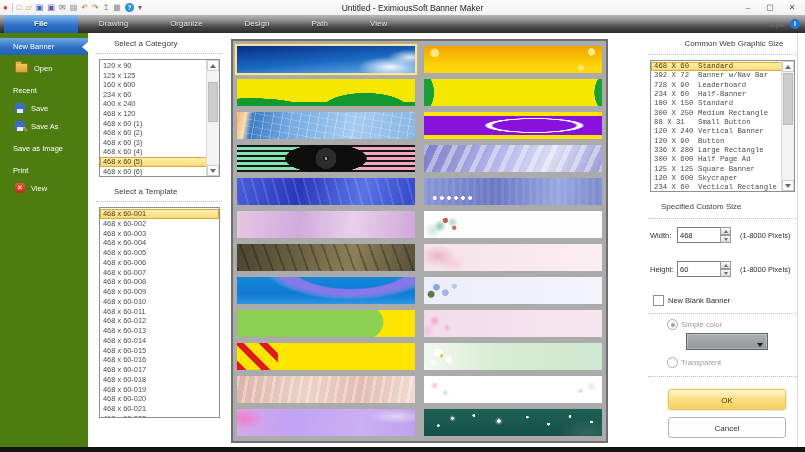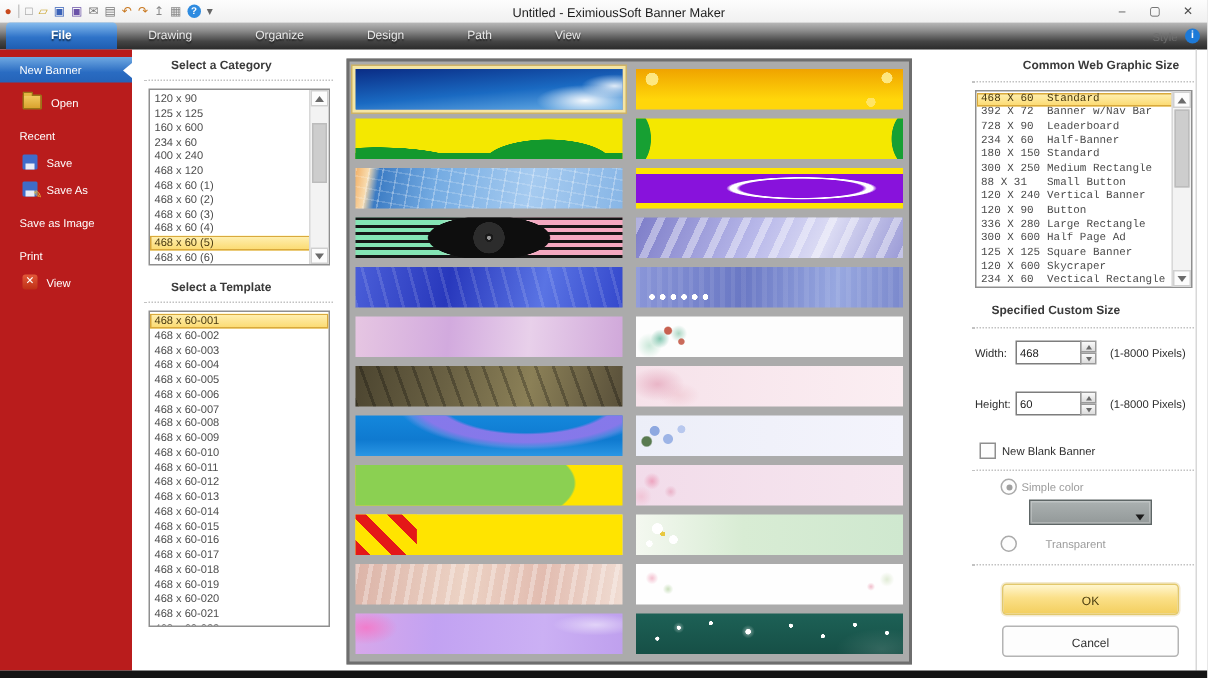--- a/index.html
+++ b/index.html
@@ -15,37 +15,37 @@
   .winbtn{width:22px;text-align:center;font-size:8px;line-height:15px;color:#4d4d4d;}
   
   .ribbon{position:absolute;left:0;top:15px;width:805px;height:18px;background:linear-gradient(#b9b9b9,#8d8d8d 30%,#454545 70%,#2b2b2b);}
   .tabs{display:flex;padding-left:4px;height:18px;}
   .tab{padding:0 21px;line-height:18px;font-size:8px;color:#e9e9e9;text-shadow:0 1px 1px rgba(0,0,0,.6);}
   .tab.active{background:linear-gradient(#86bcee,#2f73c8 55%,#1e5db1);border-radius:3px 3px 0 0;color:#fff;font-weight:bold;padding:0 30px;}
   .ribbon-right{position:absolute;right:5px;top:0;height:18px;display:flex;align-items:center;gap:5px;}
   .style-label{font-size:7.5px;color:#6e6e6e;}
   .info-icon{width:10px;height:10px;border-radius:50%;background:#1d7ad8;color:#fff;font-size:7px;font-weight:bold;text-align:center;line-height:10px;}
   
-  .sidebar{position:absolute;left:0;top:33px;width:88px;height:414px;background:#b91c1c;}
+  .sidebar{position:absolute;left:0;top:33px;width:88px;height:414px;background:#4d7c0f;}
   .side-item{display:flex;align-items:center;height:16px;margin-top:2px;padding-left:13px;color:#fff;font-size:7.5px;}
   .side-item .side-label{white-space:nowrap;}
   .side-item.withicon{padding-left:15px;}
   .side-item.withicon .side-label{margin-left:6px;}
   .side-item.active{height:17px;background:linear-gradient(#6fa9e2,#2a6cc2 60%,#2563b8);position:relative;margin:4px 0 5px;padding-left:13px;}
   .side-item.gap{margin-top:6px;}
   .notch{position:absolute;right:0;top:50%;margin-top:-5px;width:0;height:0;border-top:5px solid transparent;border-bottom:5px solid transparent;border-right:6px solid #ffffff;}
   .open-folder-icon{width:11px;height:8px;background:linear-gradient(#f0c85e,#d9a32e);border:1px solid #9a7417;border-radius:1px;position:relative;flex:none;}
   .open-folder-icon::before{content:"";position:absolute;top:-3px;left:-1px;width:5px;height:2px;background:#e3b441;border:1px solid #9a7417;border-bottom:none;border-radius:1px 1px 0 0;}
   .save-icon,.save-as-icon{width:10px;height:10px;background:#3f6cc9;border-radius:1px;position:relative;flex:none;}
   .save-icon::before,.save-as-icon::before{content:"";position:absolute;left:2px;bottom:0;width:6px;height:4px;background:#e9edf6;}
   .save-as-icon::after{content:"✎";position:absolute;right:-3px;bottom:-3px;color:#f3c63b;font-size:7px;}
   .exit-icon{width:10px;height:10px;background:linear-gradient(#e15a39,#bf2f16);border-radius:2px;position:relative;flex:none;}
   .exit-icon::before{content:"✕";position:absolute;left:0;right:0;top:0;color:#fff;font-size:7px;line-height:10px;text-align:center;}
   
-  .hdr{position:absolute;font-size:8px;font-weight:bold;color:#3a3a3a;white-space:nowrap;padding-left:11px;}
+  .hdr{position:absolute;font-size:8px;font-weight:normal;color:#3a3a3a;white-space:nowrap;padding-left:11px;}
   .dots{position:absolute;height:0;border-top:1px dotted #c2c2c2;}
   
   .listbox{position:absolute;background:#fff;border:1px solid #8f8f8f;box-sizing:border-box;overflow:hidden;}
   .listbox .items{position:absolute;left:0;top:1px;right:0;bottom:0;}
   .listbox.has-sb .items{right:12px;}
   .li{font-size:7.4px;color:#4c4c4c;padding-left:3px;white-space:nowrap;overflow:hidden;}
   #cat-list .li{line-height:9.6px;height:9.6px;}
   #tpl-list .li{line-height:9.75px;height:9.75px;}
   #web-list .li{line-height:9.35px;height:9.35px;font-size:7.3px;font-family:Liberation Mono, monospace;}
   .li.sel{background:linear-gradient(#fff1b6,#fbd96d);box-shadow:inset 0 0 0 1px #d9a93c;color:#4a3a10;}
@@ -331,21 +331,21 @@
 
   <div class="dots" style="left:648px;top:313px;width:148px;"></div>
 
   <div class="radio on" style="left:667px;top:319px;"></div>
   <div class="flabel gray" style="left:681px;top:320px;text-align:center;">Simple color</div>
   <div class="combo">
     <div class="tri-dn"></div>
   </div>
 
   <div class="radio" style="left:667px;top:357px;"></div>
-  <div class="flabel gray" style="left:681px;top:358px;margin-left:16px;">Transparent</div>
+  <div class="flabel gray" style="left:681px;top:358px;">Transparent</div>
 
   <div class="dots" style="left:648px;top:376px;width:148px;"></div>
 
   <div class="btn btn-cancel" style="left:668px;top:417px;">Cancel</div>
   <div class="btn btn-ok" style="left:668px;top:389px;">OK</div>
 
   <div class="vdivider"></div>
   <div class="bottombar"></div>
 </div>
 

